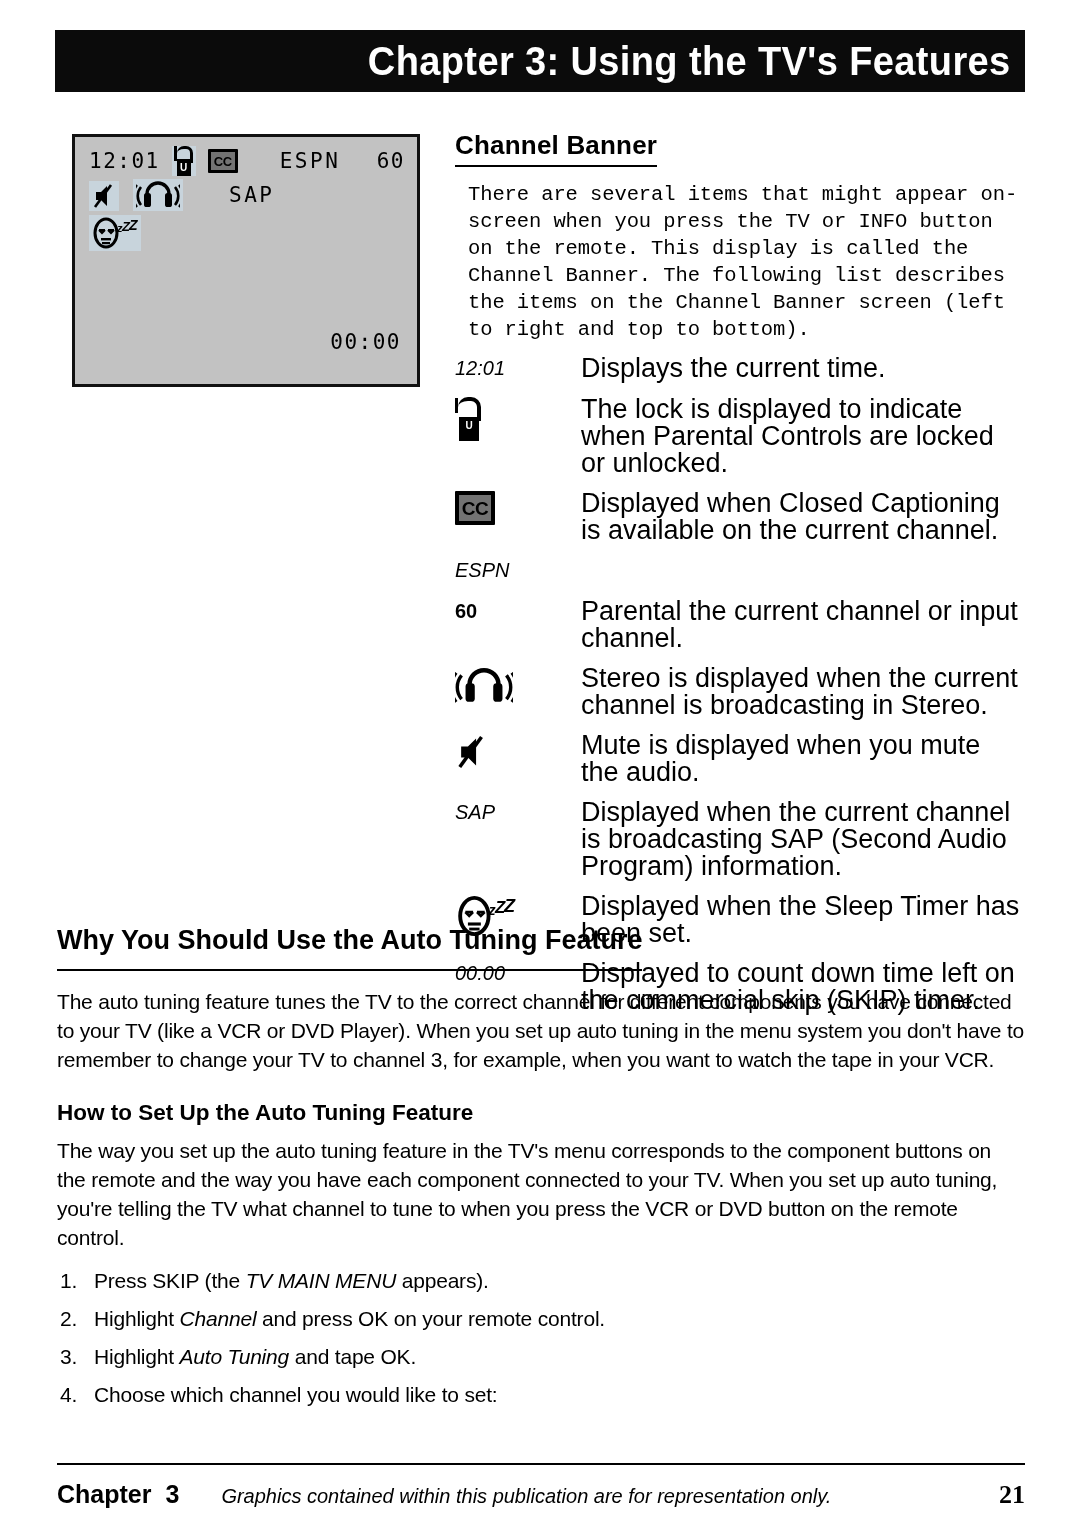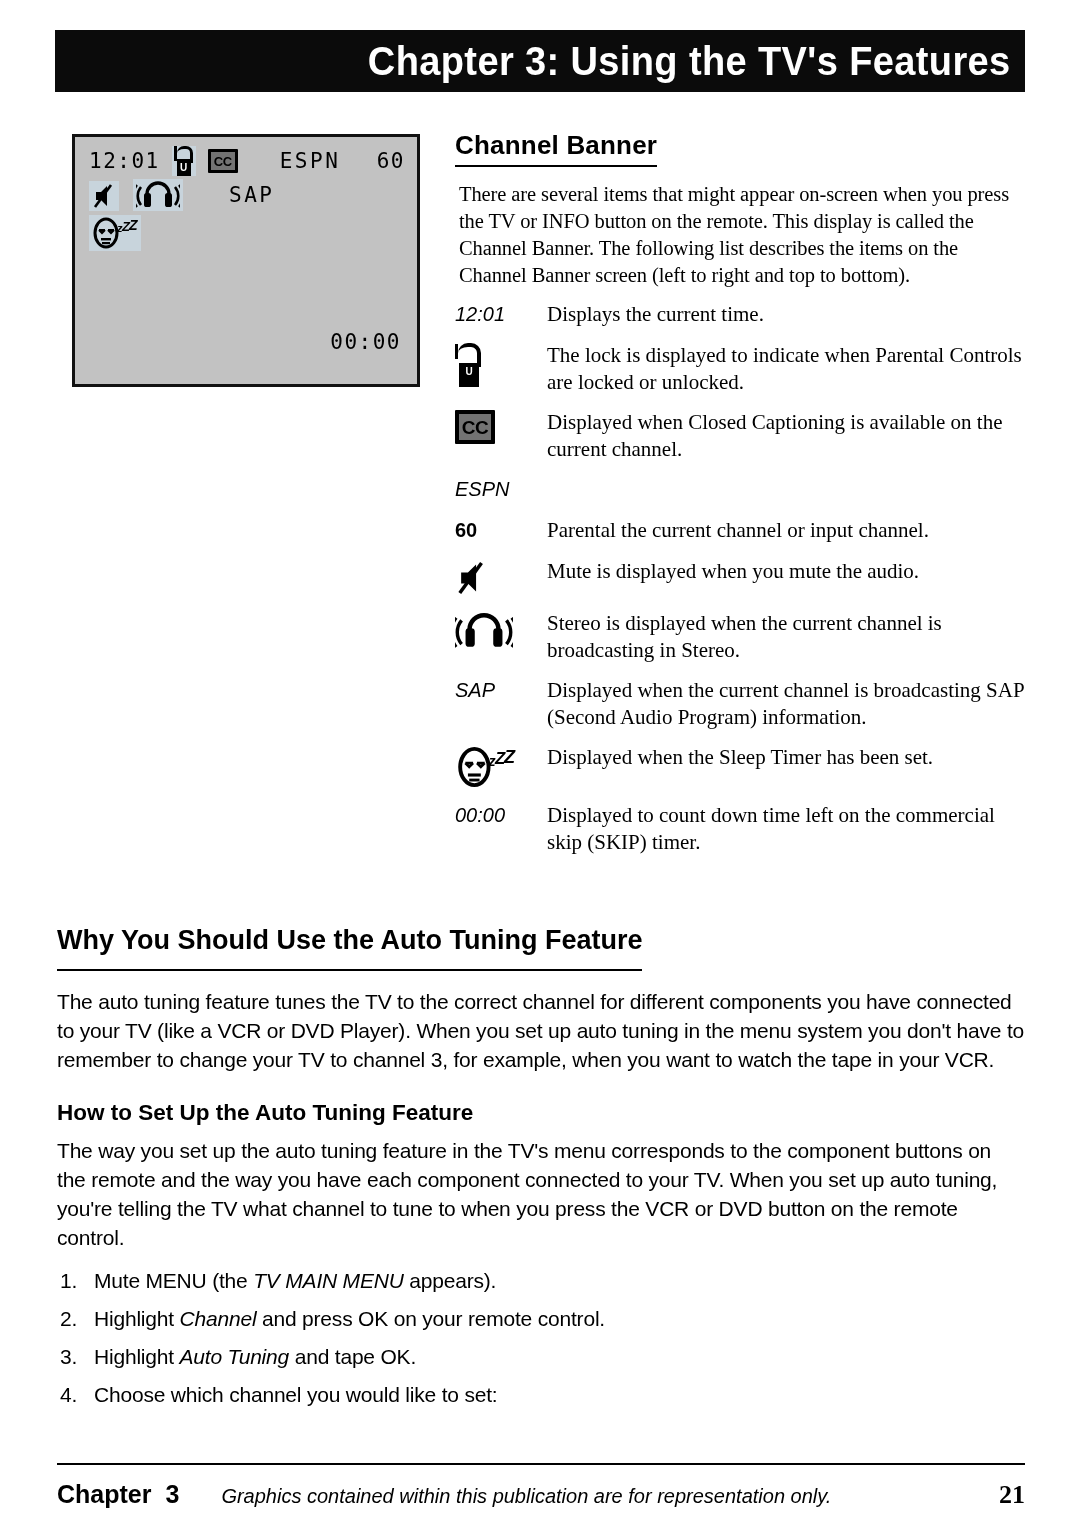--- a/index.html
+++ b/index.html
@@ -169,24 +169,24 @@
     font-family: "Liberation Sans Narrow", "Liberation Sans", sans-serif;
     font-weight: bold;
     font-size: 26px;
     margin: 0 0 14px 0;
     padding-bottom: 4px;
     border-bottom: 2px solid #000;
     display: inline-block;
     letter-spacing: 0.2px;
   }
   p.body {
-    font-family: Liberation Serif, serif;
+    font-family: Liberation Mono, monospace;
     font-size: 20.5px;
     line-height: 27px;
-    margin: 0 0 12px 4px;
+    margin: 0 0 12px 13px;
     letter-spacing: -0.1px;
   }
 
   
   .deflist { margin-top: 4px; }
   .defrow {
     display: flex;
     align-items: flex-start;
     margin-bottom: 13px;
     min-height: 28px;
@@ -196,23 +196,24 @@
     flex: 0 0 92px;
     font-family: "Liberation Sans Narrow", "Liberation Sans", sans-serif;
     font-size: 20px;
     line-height: 27px;
   }
   .defterm.italic { font-style: italic; }
   .defterm.bold { font-weight: bold; }
   .defterm.icon { display: flex; align-items: flex-start; padding-top: 1px; }
   .defdesc {
     flex: 1;
-    font-family: Liberation Serif, serif;
-    font-size: 21px;
+    font-family: Liberation Sans, sans-serif;
+    font-size: 27px;
     line-height: 27px;
+    margin-left: 34px;
   }
 
   
   .lower {
     position: absolute;
     left: 57px;
     top: 925px;
     width: 968px;
   }
   h2.wide-head {
@@ -398,41 +399,41 @@
       <div class="defterm italic">ESPN</div>
     </div>
 
     <div class="defrow">
       <div class="defterm bold">60</div>
       <div class="defdesc">Parental the current channel or input channel.</div>
     </div>
 
     <div class="defrow">
       <div class="defterm icon">
-        <svg style="width:34px;height:38px;" viewBox="0 0 24 28" aria-hidden="true">
-          <path d="M4 10 L9 10 L15 4 L15 24 L9 18 L4 18 Z" fill="#000"></path>
-          <line x1="3" y1="25" x2="19" y2="3" stroke="#000" stroke-width="2.6"></line>
-        </svg>
-      </div>
-      <div class="defdesc">Mute is displayed when you mute the audio.</div>
-    </div>
-
-    <div class="defrow">
-      <div class="defterm icon">
         <svg style="width:58px;height:40px;" viewBox="0 0 44 30" aria-hidden="true">
           <path d="M11 20 L11 14 A11 11 0 0 1 33 14 L33 20" fill="none" stroke="#000" stroke-width="3.4"></path>
           <rect x="8" y="13" width="7" height="14" rx="2.6" fill="#000"></rect>
           <rect x="29" y="13" width="7" height="14" rx="2.6" fill="#000"></rect>
           <path d="M5 7 A14 14 0 0 0 5 25" fill="none" stroke="#000" stroke-width="2.6"></path>
           <path d="M1 5 A18 18 0 0 0 1 27" fill="none" stroke="#000" stroke-width="2.2"></path>
           <path d="M39 7 A14 14 0 0 1 39 25" fill="none" stroke="#000" stroke-width="2.6"></path>
           <path d="M43 5 A18 18 0 0 1 43 27" fill="none" stroke="#000" stroke-width="2.2"></path>
         </svg>
       </div>
       <div class="defdesc">Stereo is displayed when the current channel is broadcasting in Stereo.</div>
+    </div>
+
+    <div class="defrow">
+      <div class="defterm icon">
+        <svg style="width:34px;height:38px;" viewBox="0 0 24 28" aria-hidden="true">
+          <path d="M4 10 L9 10 L15 4 L15 24 L9 18 L4 18 Z" fill="#000"></path>
+          <line x1="3" y1="25" x2="19" y2="3" stroke="#000" stroke-width="2.6"></line>
+        </svg>
+      </div>
+      <div class="defdesc">Mute is displayed when you mute the audio.</div>
     </div>
 
     <div class="defrow">
       <div class="defterm italic">SAP</div>
       <div class="defdesc">Displayed when the current channel is broadcasting SAP (Second Audio Program) information.</div>
     </div>
 
     <div class="defrow">
       <div class="defterm icon">
         <svg style="width:62px;height:44px;" viewBox="0 0 48 34" aria-hidden="true">
@@ -459,21 +460,21 @@
 
 <div class="lower">
   <h2 class="wide-head">Why You Should Use the Auto Tuning Feature</h2>
   <p class="narrow-body">The auto tuning feature tunes the TV to the correct channel for different components you have connected to your TV (like a VCR or DVD Player). When you set up auto tuning in the menu system you don't have to remember to change your TV to channel 3, for example, when you want to watch the tape in your VCR.</p>
 
   <h3 class="sub-head">How to Set Up the Auto Tuning Feature</h3>
   <p class="narrow-body">The way you set up the auto tuning feature in the TV's menu corresponds to the component buttons on the remote and the way you have each component connected to your TV. When you set up auto tuning, you're telling the TV what channel to tune to when you press the VCR or DVD button on the remote control.</p>
 
   <ol class="steps">
     <li>
-      <span class="num">1.</span><span>Mute MENU (the </span><span class="em-i">TV MAIN MENU</span><span> appears).</span>
+      <span class="num">1.</span><span>Press SKIP (the </span><span class="em-i">TV MAIN MENU</span><span> appears).</span>
     </li>
     <li>
       <span class="num">2.</span><span>Highlight </span><span class="em-i">Channel</span><span> and press OK on your remote control.</span>
     </li>
     <li>
       <span class="num">3.</span><span>Highlight </span><span class="em-i">Auto Tuning</span><span> and tape OK.</span>
     </li>
     <li>
       <span class="num">4.</span><span>Choose which channel you would like to set:</span><span class="em-i"></span><span></span>
     </li>

